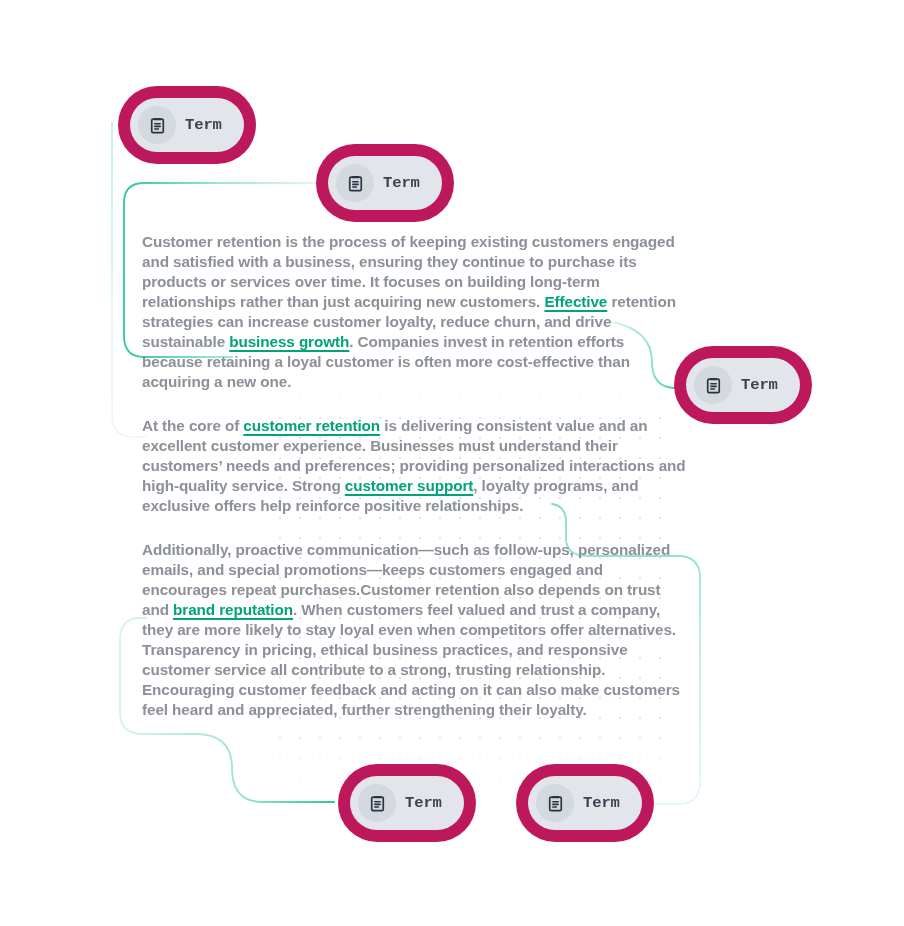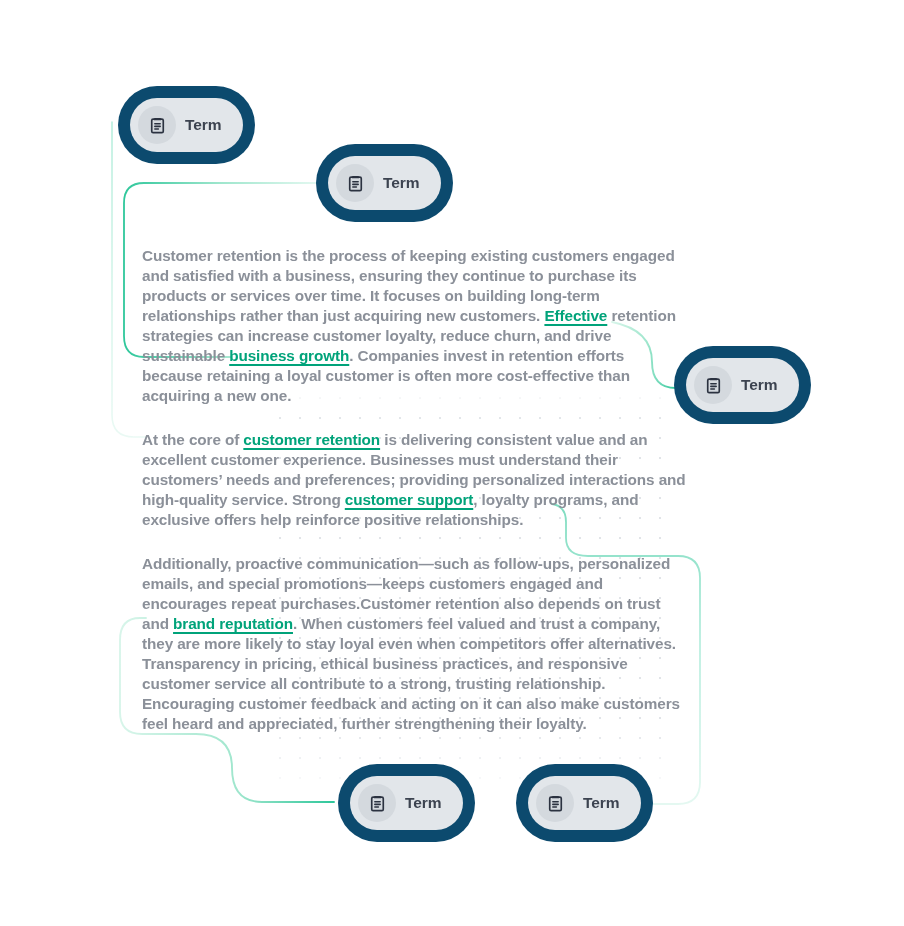--- a/index.html
+++ b/index.html
@@ -43,21 +43,21 @@
     position: absolute;
     left: 0; top: 0;
     width: 904px; height: 926px;
     pointer-events: none;
   }
 
   
   .article {
     position: absolute;
     left: 142px;
-    top: 246px;
+    top: 232px;
     width: 546px;
   }
   .article p {
     margin: 0 0 24px 0;
     font-size: 15.3px;
     line-height: 20px;
     font-weight: 700;
     color: #8b9099;
     letter-spacing: -0.1px;
   }
@@ -70,25 +70,26 @@
     text-underline-offset: 2.5px;
     font-weight: 700;
     cursor: pointer;
   }
 
   
   .pill {
     position: absolute;
     display: flex;
     align-items: flex-start;
-    background: #0c4a6e;
+    background: #be185d;
     border-radius: 999px;
     padding: 12px;
     box-sizing: border-box;
     cursor: pointer;
+    font-family: Liberation Mono, monospace;
   }
   .pill-inner {
     display: flex;
     align-items: center;
     gap: 9px;
     background: #e2e6ea;
     border-radius: 999px;
     padding: 8px 22px 8px 8px;
   }
   .pill-badge {

